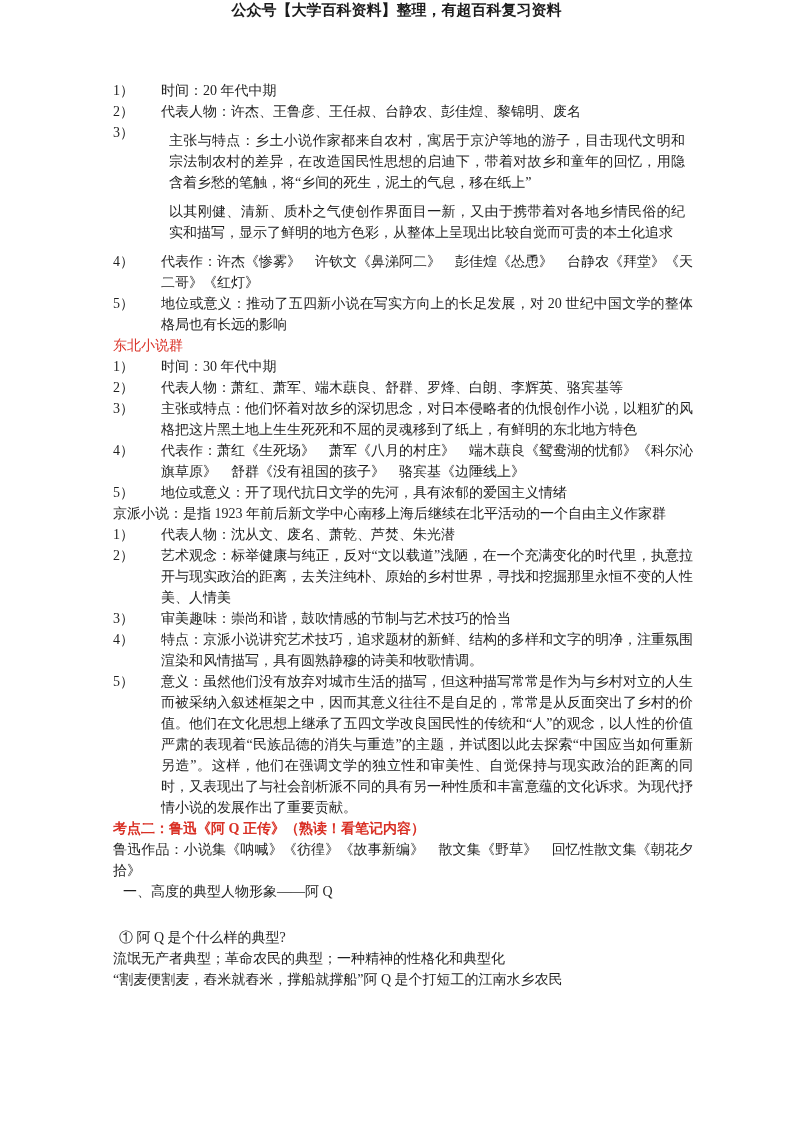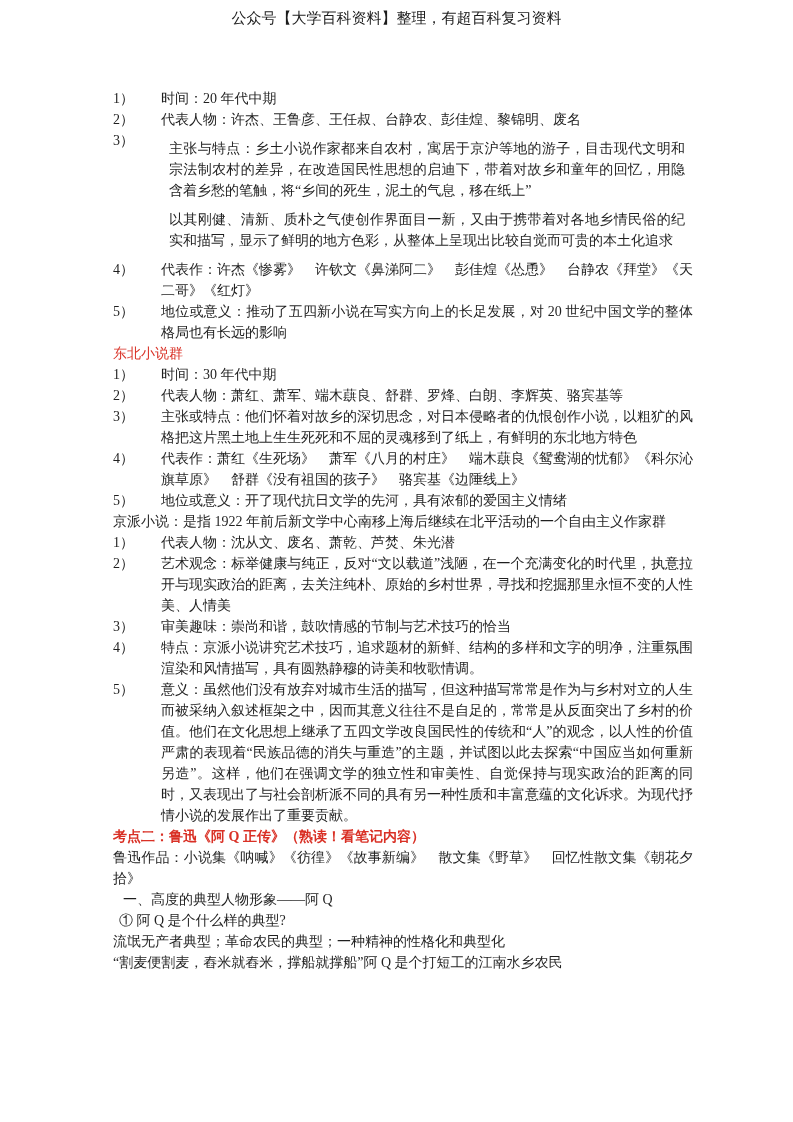--- a/index.html
+++ b/index.html
@@ -6,42 +6,42 @@
   .page {
     position: relative;
     width: 793px;
     height: 1122px;
     background: #ffffff;
     overflow: hidden;
     font-family: "Liberation Serif", "DejaVu Serif", serif;
     color: #1f1f1f;
   }
   .header {
-    padding-top: 8px;
+    padding-top: 0;
     text-align: center;
     font-size: 15px;
-    font-weight: normal;
+    font-weight: bold;
     line-height: 21px;
     color: #1c1c1c;
   }
   .body {
     margin: 59px 100px 0 113px;
     font-size: 14px;
     line-height: 21px;
     text-align: justify;
   }
   .li { display: flex; }
   .li .num { flex: 0 0 28px; }
   .li .txt { flex: 1; text-align: justify; padding-left: 20px; }
   .li .txt p { margin: 8px; }
   .red-head { color: var(--accent, #d93025); }
   .red-head.bold { font-weight: bold; }
   .plain { margin: 0; }
   .ind-a { padding-left: 10px; }
-  .ind-b { padding-left: 6px; }
+  .ind-b { padding-left: 6px; margin-top: 25px; }
 </style>
 </head>
 <body>
 
 <div class="page">
   <div class="header">公众号【大学百科资料】整理，有超百科复习资料</div>
 
   <div class="body">
 
     <div class="li">
@@ -83,21 +83,21 @@
     </div>
     <div class="li">
       <span class="num">4）</span>
       <div class="txt">代表作：萧红《生死场》　萧军《八月的村庄》　端木蕻良《鸳鸯湖的忧郁》《科尔沁旗草原》　舒群《没有祖国的孩子》　骆宾基《边陲线上》</div>
     </div>
     <div class="li">
       <span class="num">5）</span>
       <div class="txt">地位或意义：开了现代抗日文学的先河，具有浓郁的爱国主义情绪</div>
     </div>
 
-    <div class="plain">京派小说：是指 1922 年前后新文学中心南移上海后继续在北平活动的一个自由主义作家群</div>
+    <div class="plain">京派小说：是指 1923 年前后新文学中心南移上海后继续在北平活动的一个自由主义作家群</div>
     <div class="li">
       <span class="num">1）</span>
       <div class="txt">代表人物：沈从文、废名、萧乾、芦焚、朱光潜</div>
     </div>
     <div class="li">
       <span class="num">2）</span>
       <div class="txt">艺术观念：标举健康与纯正，反对“文以载道”浅陋，在一个充满变化的时代里，执意拉开与现实政治的距离，去关注纯朴、原始的乡村世界，寻找和挖掘那里永恒不变的人性美、人情美</div>
     </div>
     <div class="li">
       <span class="num">3）</span>

